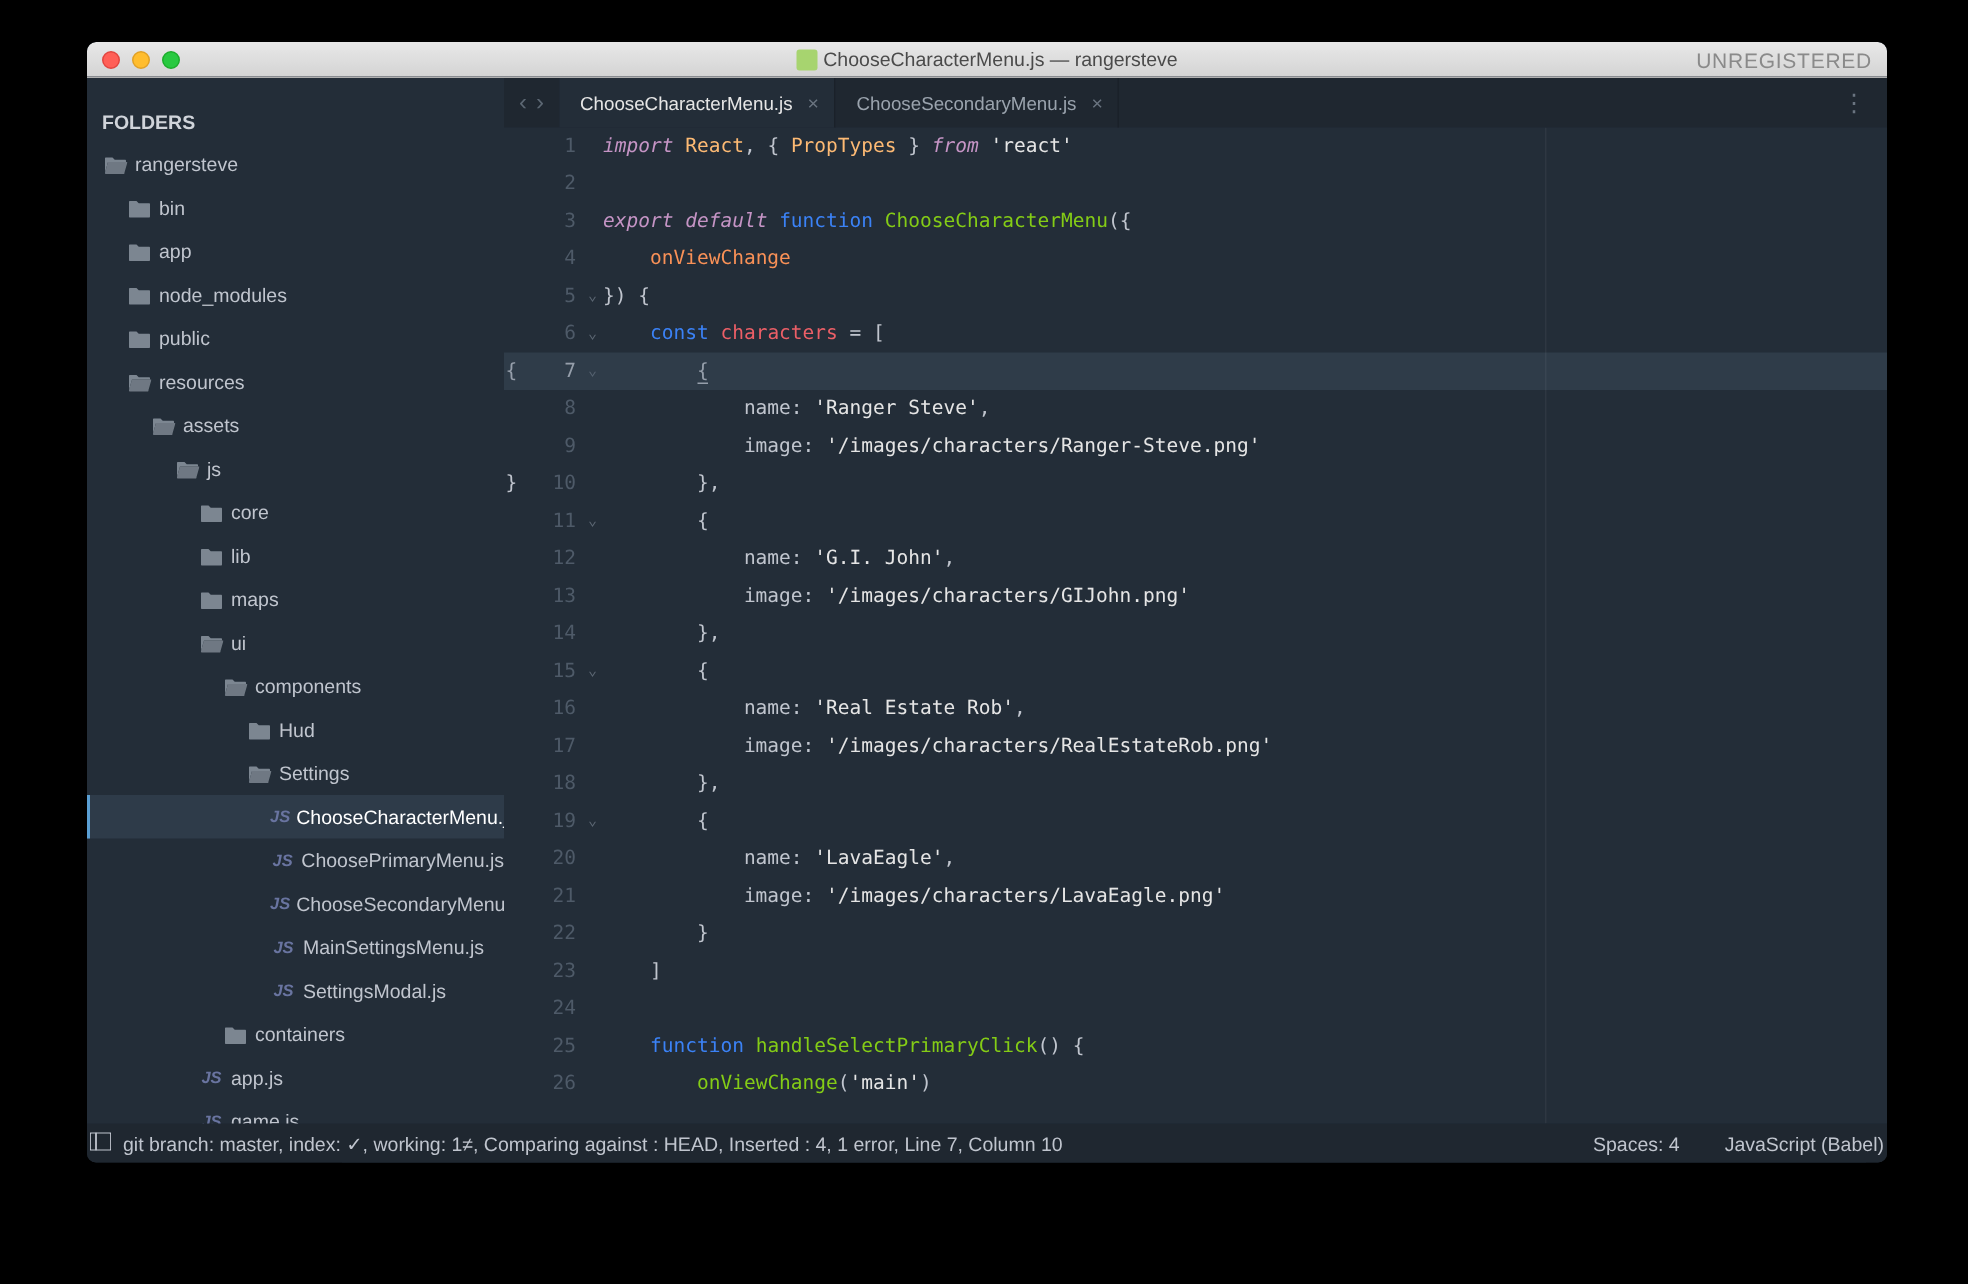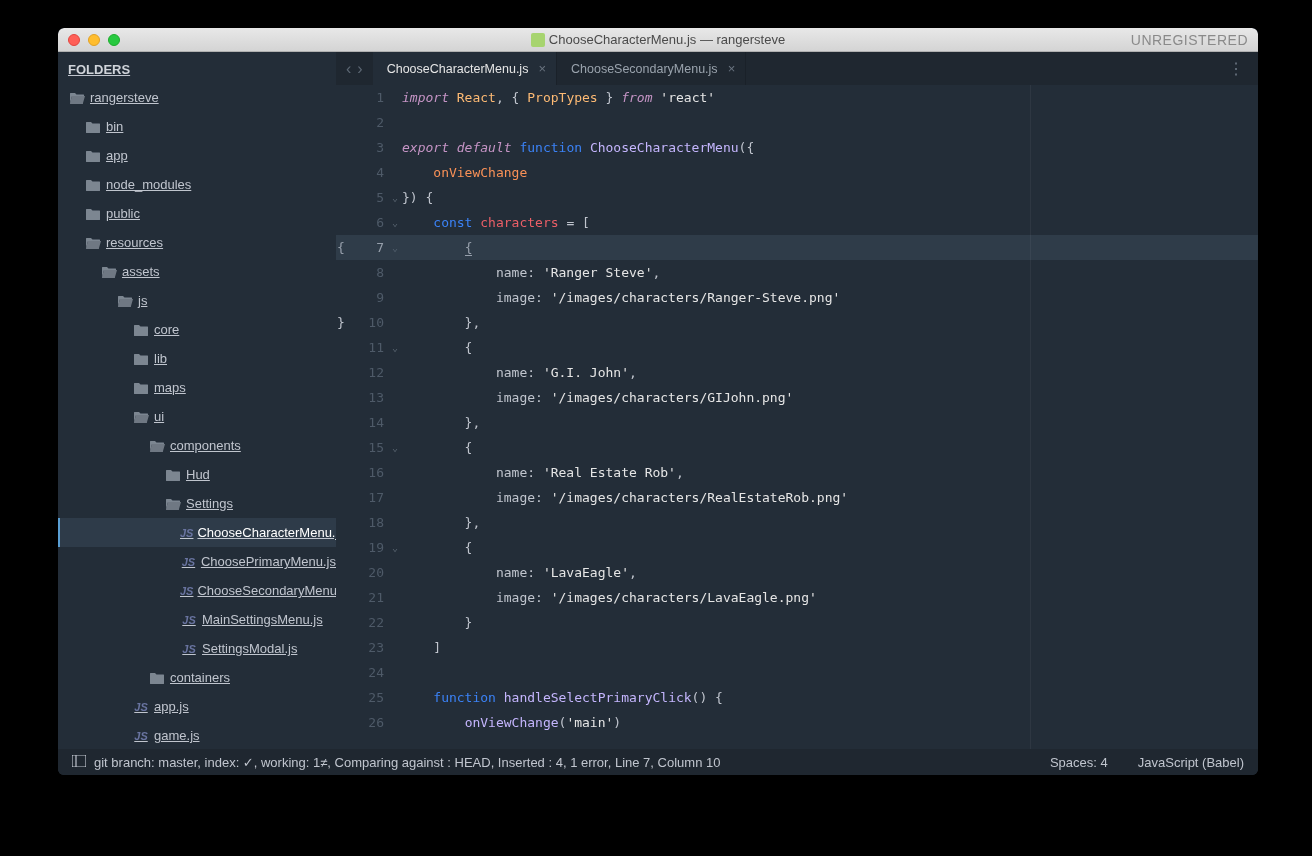--- a/index.html
+++ b/index.html
@@ -71,22 +71,21 @@
     flex: 1;
     display: flex;
     min-height: 0;
   }
   .sidebar {
     width: 278px;
     background: #232d38;
     color: #c0c5ce;
     font-size: 13px;
     overflow-y: auto;
-    padding-top: 6px;
-    text-decoration: underline;
+    padding-top: 18px;
   }
   .folders-hdr {
     padding: 4px 10px 6px;
     font-size: 13px;
     font-weight: 600;
     color: #d0d4da;
   }
   .tree-row {
     display: flex;
     align-items: center;
@@ -192,33 +191,33 @@
     border-left: 1px solid rgba(255,255,255,0.05);
     pointer-events: none;
   }
 
   
   .kw { color: #c594c5; font-style: italic; }
   .kw2 { color: #3b82f6; }
   .str { color: #e5e5e5; }
   .prop { color: #fdba74; }
   .orange { color: #f99157; }
-  .fn { color: #c4b5fd; text-align: center; }
+  .fn { color: #84cc16; text-align: center; }
   .punct { color: #c0c5ce; }
   .mut { color: #ec5f67; }
   .cursor-underline { border-bottom: 1px solid #c0c5ce; }
 
   .statusbar {
     height: 26px;
     background: #1f2730;
     color: #c0c5ce;
     display: flex;
     align-items: center;
     font-size: 13px;
-    padding: 0 14px;
+    padding: 0 2px;
     gap: 8px;
   }
   .statusbar .left { display:flex; align-items:center; gap:8px; }
   .sb-spacer { flex: 1; }
   .sb-icon svg { fill: #c0c5ce; }
 </style>
 </head>
 <body>
 
 <div class="window">

